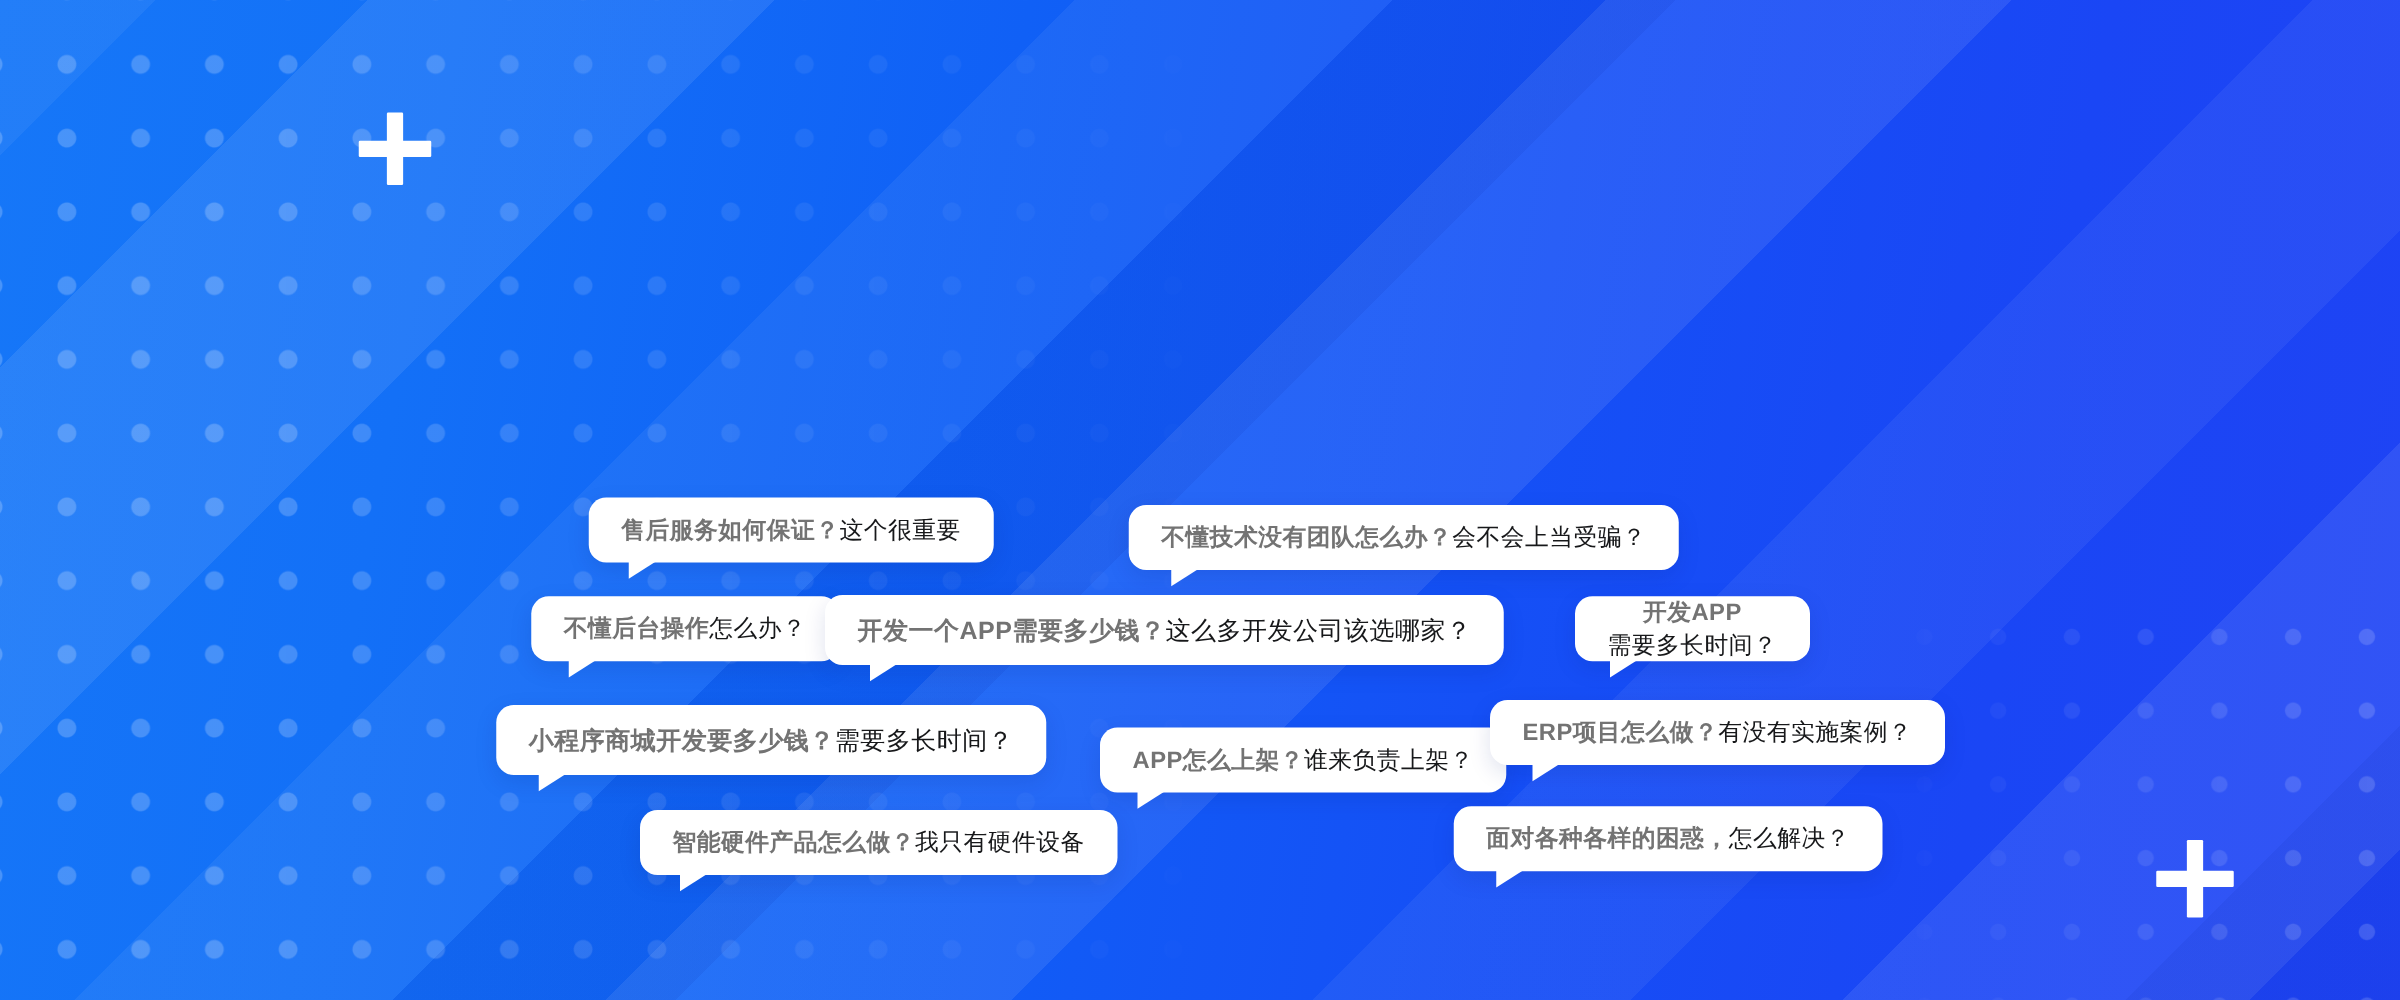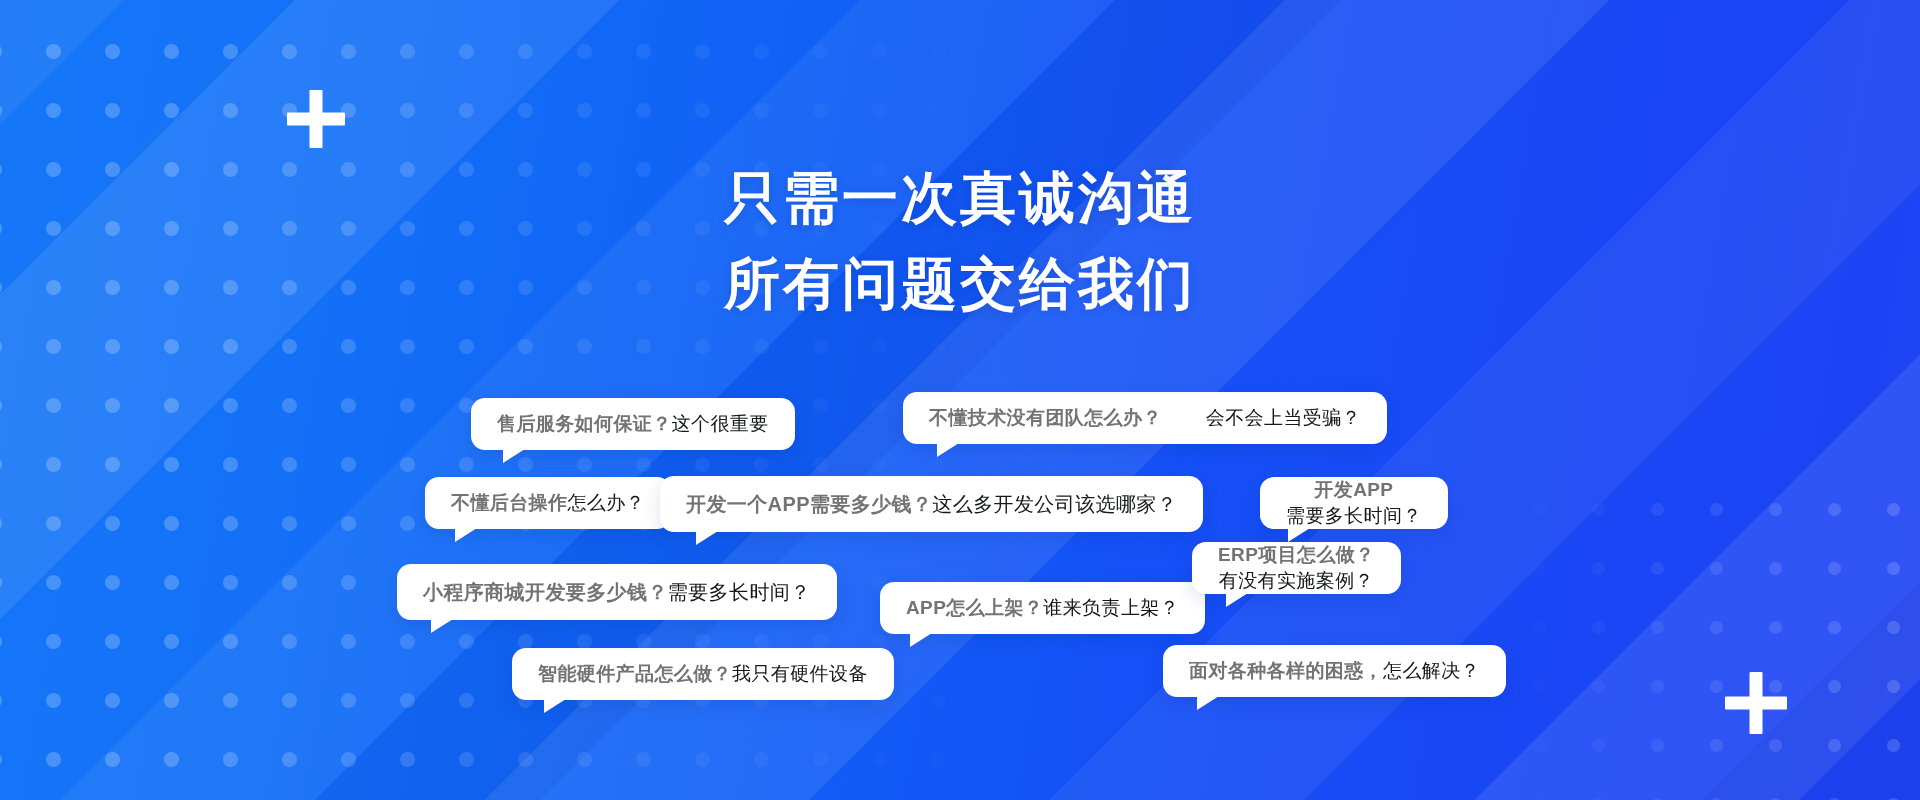--- a/index.html
+++ b/index.html
@@ -89,33 +89,33 @@
   .bubble .q{color:#737373;}
   .bubble .a{color:#17181a;font-weight:400;}
   .bubble .tail{
     position:absolute;bottom:-13px;width:0;height:0;
     border-left:0 solid transparent;
     border-right:22px solid transparent;
     border-top:14px solid #ffffff;
   }
   .b1{left:471px;top:398px;}
   .b1 .tail{left:32px;}
-  .b2{left:903px;top:392px;gap:44px;}
+  .b2{left:903px;top:404px;}
   .b2 .tail{left:34px;}
   .b3{left:425px;top:477px;}
   .b3 .tail{left:30px;}
   .b4{left:660px;top:476px;height:56px;font-size:20px;}
   .b4 .tail{left:36px;}
   .b5{left:1260px;top:477px;flex-direction:column;}
   .b5 .tail{left:28px;}
   .b6{left:397px;top:564px;height:56px;font-size:20px;}
   .b6 .tail{left:34px;}
   .b7{left:880px;top:582px;text-align:right;}
   .b7 .tail{left:30px;}
-  .b8{left:1192px;top:542px;flex-direction:column;}
+  .b8{left:1192px;top:560px;}
   .b8 .tail{left:34px;}
   .b9{left:512px;top:648px;}
   .b9 .tail{left:32px;}
   .b10{left:1163px;top:645px;}
   .b10 .tail{left:34px;}
 </style>
 </head>
 <body>
 
 <div class="banner">
@@ -127,24 +127,20 @@
 
   <div class="plus plus-tl">
     <i class="v"></i>
       <i class="h"></i>
   </div>
   <div class="plus plus-br">
     <i class="v"></i>
       <i class="h"></i>
   </div>
 
-  <div class="headline">
-    <span class="l l1">只需一次真诚沟通</span>
-    <span class="l l2">所有问题交给我们</span>
-  </div>
 
   <div class="bubble b1">
     <span class="q">售后服务如何保证？</span>
     <span class="a">这个很重要</span>
     <span class="tail"></span>
   </div>
 
   <div class="bubble b2">
     <span class="q">不懂技术没有团队怎么办？</span>
     <span class="a">会不会上当受骗？</span>

